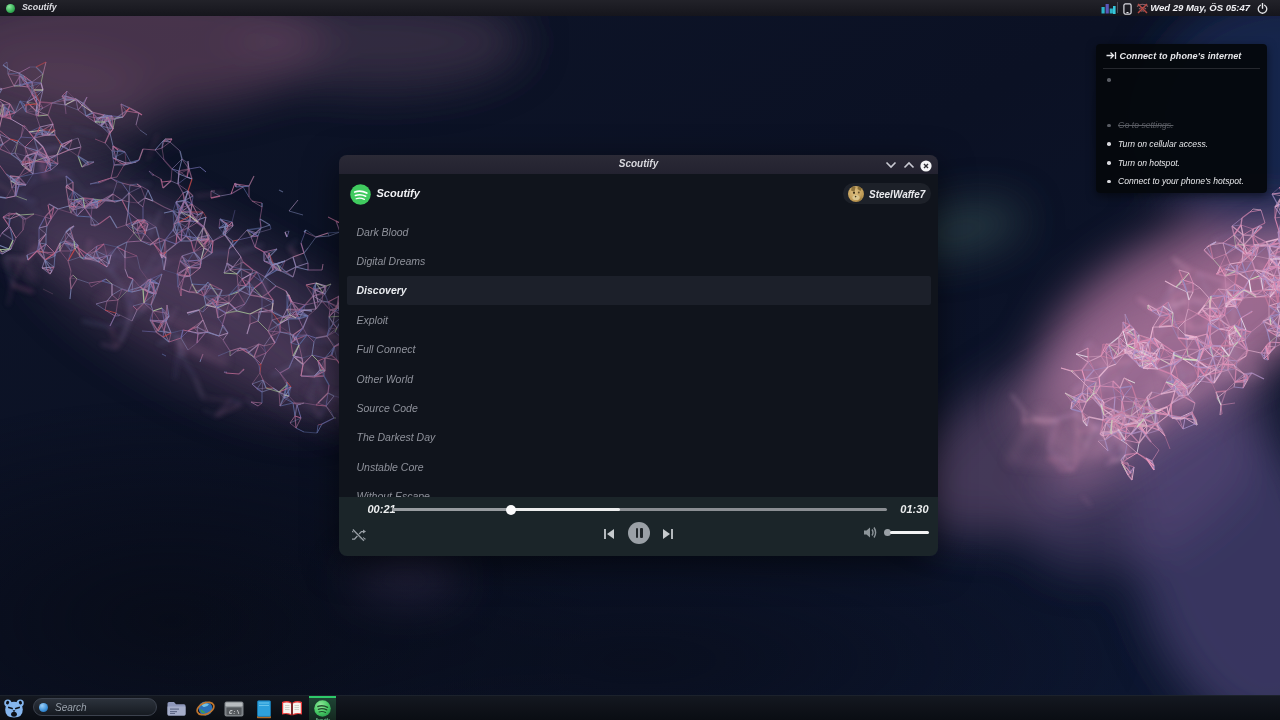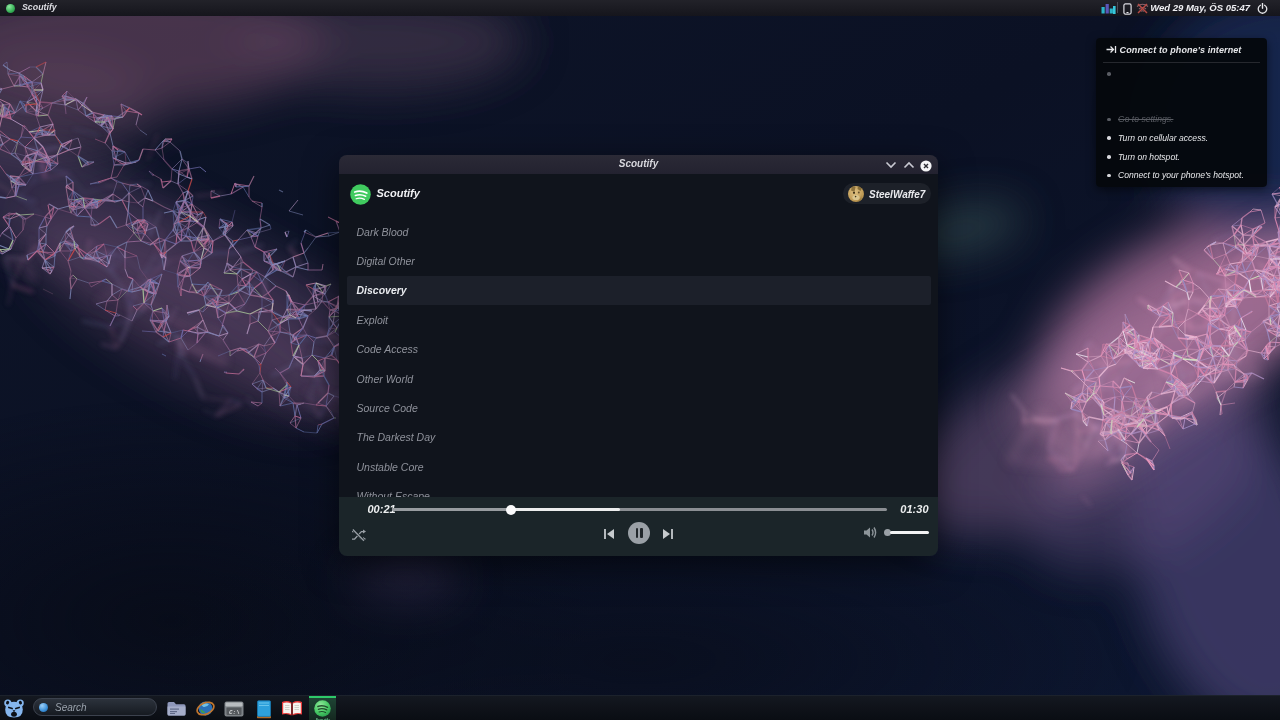--- a/index.html
+++ b/index.html
@@ -5,21 +5,21 @@
   html,body{margin:0;padding:0;background:#000;}
   #scene{position:relative;width:1280px;height:720px;overflow:hidden;font-family:"Liberation Sans",sans-serif;background:#737373;font-style:italic;}
   .abs{position:absolute;}
   #wall{position:absolute;left:0;top:0;}
   
   #topbar{position:absolute;left:0;top:0;width:1280px;height:16px;background:linear-gradient(#222229,#15151c);color:#e8e8ec;}
   #topbar .ttl{position:absolute;left:22px;top:2px;font-size:8.8px;font-weight:bold;color:#dcdce2;}
   #tbdot{position:absolute;left:6px;top:3.5px;width:9px;height:9px;border-radius:50%;background:radial-gradient(circle at 35% 30%,#8ee8a0,#35b055 60%,#1d7a38);}
   #clock{position:absolute;right:30px;top:1.5px;font-size:9.5px;font-weight:bold;color:#f0f0f4;}
   
-  #notif{position:absolute;left:1096px;top:38px;width:171px;height:149px;background:rgba(5,8,13,0.96);border-radius:4px;box-shadow:0 3px 10px rgba(0,0,0,.5);color:#e6e7ea;}
+  #notif{position:absolute;left:1096px;top:44px;width:171px;height:149px;background:rgba(5,8,13,0.96);border-radius:4px;box-shadow:0 3px 10px rgba(0,0,0,.5);color:#e6e7ea;}
   #notif .hd{position:absolute;left:10px;top:7px;font-size:9px;font-weight:bold;letter-spacing:.1px;}
   #notif .sep{position:absolute;left:7px;right:7px;top:24px;height:1px;background:#26282e;}
   .nitem{position:absolute;left:22px;width:140px;font-size:8.6px;line-height:13.3px;color:#e6e7ea;}
   .nitem.done{color:#5a5d64;text-decoration:line-through;}
   .ndot{position:absolute;left:11px;width:3.5px;height:3.5px;border-radius:50%;background:#d8d9dd;}
   .ndot.done{background:#5a5d64;}
   
   #win{position:absolute;left:339px;top:155px;width:599px;height:401px;border-radius:8px;box-shadow:0 10px 34px rgba(0,0,0,.55);}
   #wtitle{position:absolute;left:0;top:0;width:100%;height:19px;background:linear-gradient(#2b2a36,#232230);border-radius:8px 8px 0 0;}
   #wtitle .t{position:absolute;left:0;right:0;top:3px;text-align:center;font-size:10px;font-weight:bold;color:#d6d6dc;}
@@ -1425,24 +1425,24 @@
             <path d="M10 0 L14 2 L12.5 5 L9.5 3 Z" fill="#6a5526" opacity="0.7"></path>
             <circle cx="6" cy="6.8" r="1.1" fill="#3a2e14"></circle>
             <circle cx="10.8" cy="6.5" r="0.9" fill="#4a3a1c" opacity="0.8"></circle>
             <ellipse cx="8" cy="11.5" rx="3.6" ry="2.6" fill="#decb96" opacity="0.85"></ellipse>
             <circle cx="7.6" cy="10.6" r="0.8" fill="#40351a"></circle>
             <path d="M13 8 A8 8 0 0 1 10 15 L14 15 Z" fill="#8a6f3a" opacity="0.6"></path>
           </svg></div>
 <div class="abs" style="left:530px;top:14.5px;font-size:10px;font-weight:bold;color:#e9eaee;">SteelWaffe7</div>
 <div id="hl"></div>
 <div class="row" style="top:51.6px;">Dark Blood</div>
-        <div class="row" style="top:81.0px;">Digital Other</div>
+        <div class="row" style="top:81.0px;">Digital Dreams</div>
         <div class="row" style="top:110.4px;color:#e8eaee;font-weight:bold;">Discovery</div>
         <div class="row" style="top:139.8px;">Exploit</div>
-        <div class="row" style="top:169.2px;">Code Access</div>
+        <div class="row" style="top:169.2px;">Full Connect</div>
         <div class="row" style="top:198.6px;">Other World</div>
         <div class="row" style="top:228.0px;">Source Code</div>
         <div class="row" style="top:257.4px;">The Darkest Day</div>
         <div class="row" style="top:286.8px;">Unstable Core</div>
         <div class="row" style="top:316.2px;">Without Escape</div>
 </div>
 <div id="player">
 <div class="abs" style="left:12.5px;top:6px;font-size:11px;font-weight:bold;color:#eceeef;padding-left:16px;">00:21</div>
 <div class="abs" style="right:9.5px;top:6px;font-size:11px;font-weight:bold;color:#eceeef;">01:30</div>
 <div class="abs" style="left:52.5px;top:11.7px;width:495px;height:3px;border-radius:1.5px;background:#8b8f93;"></div>

